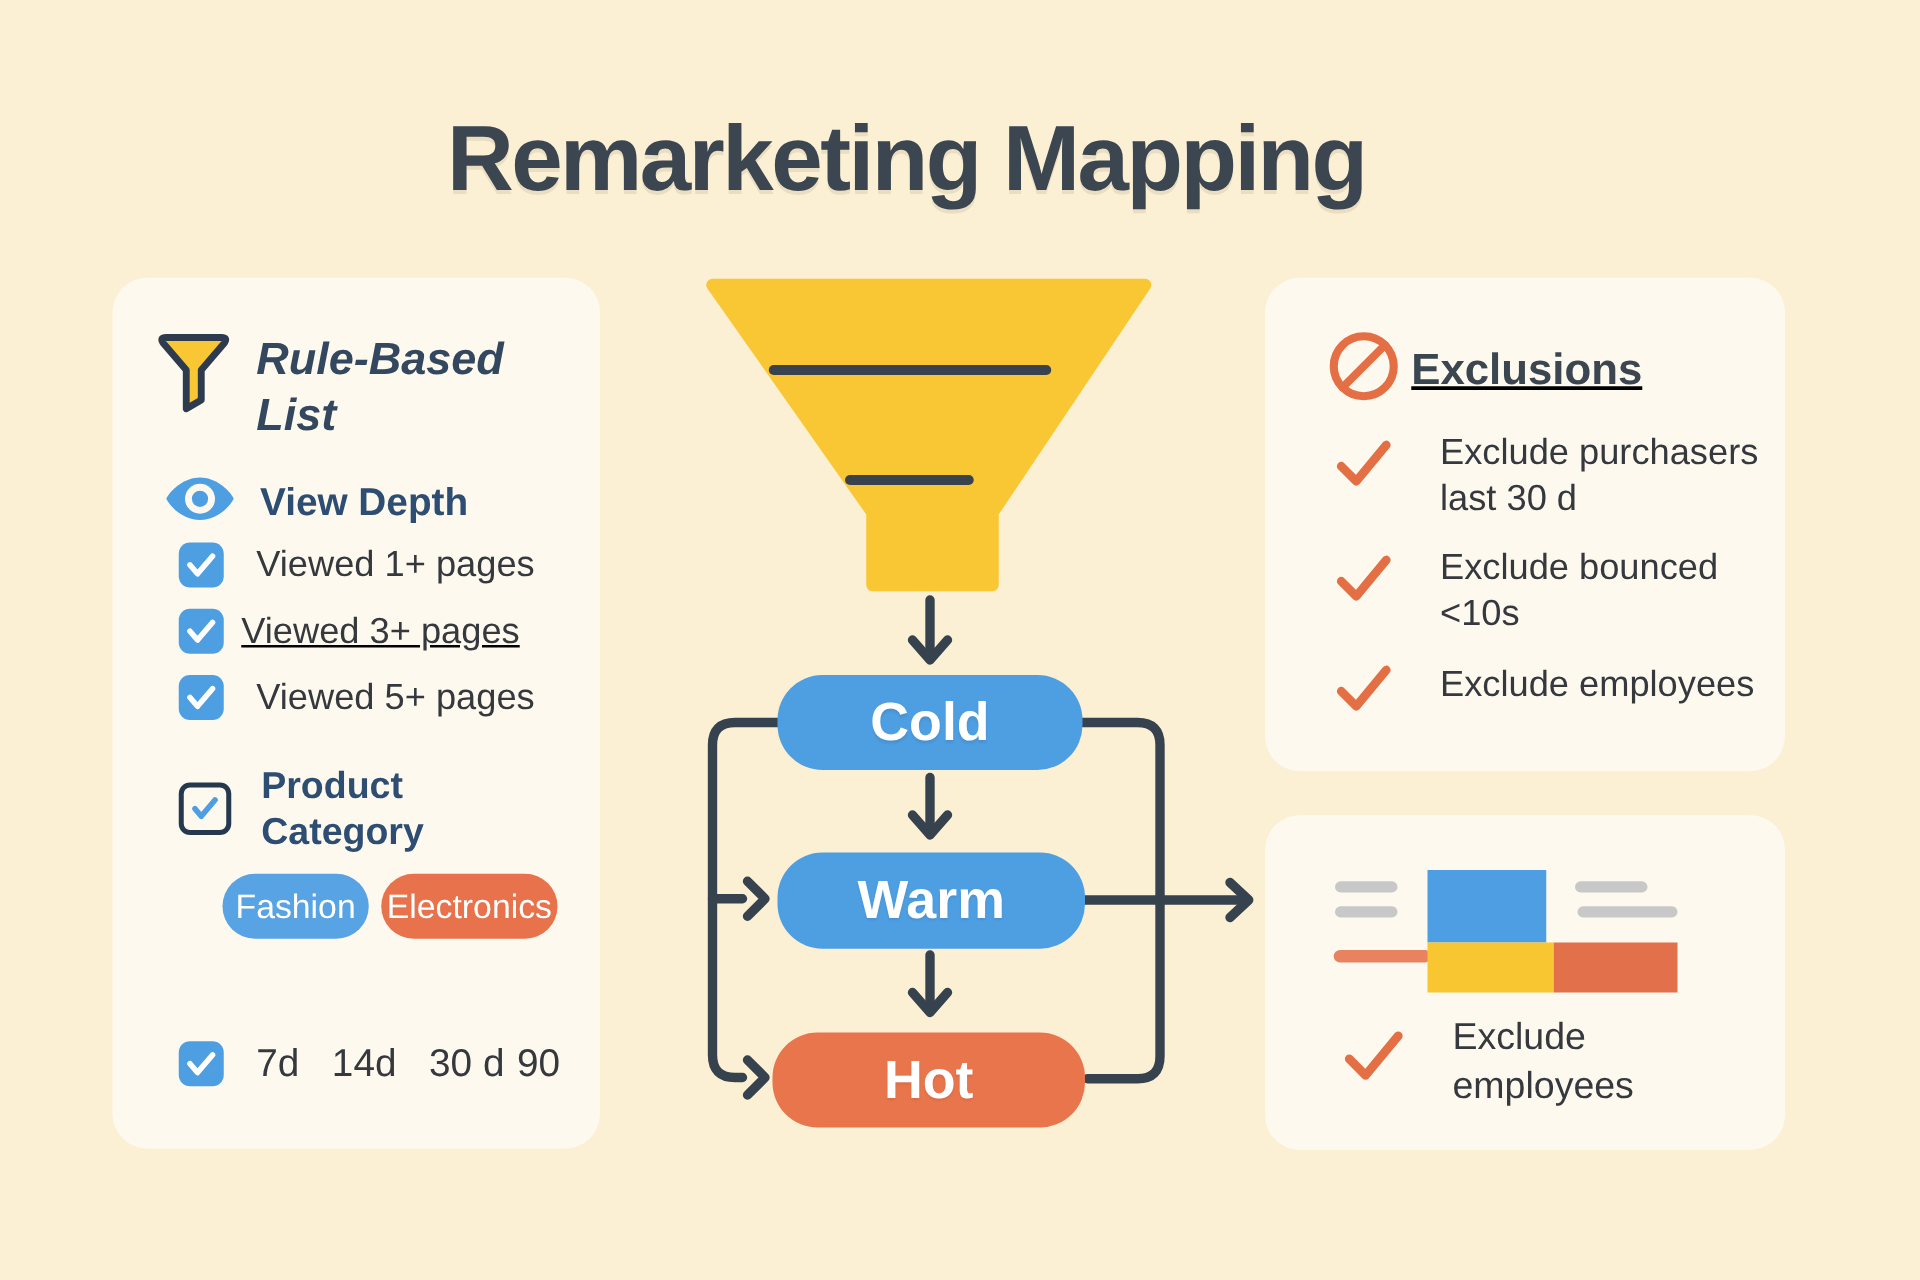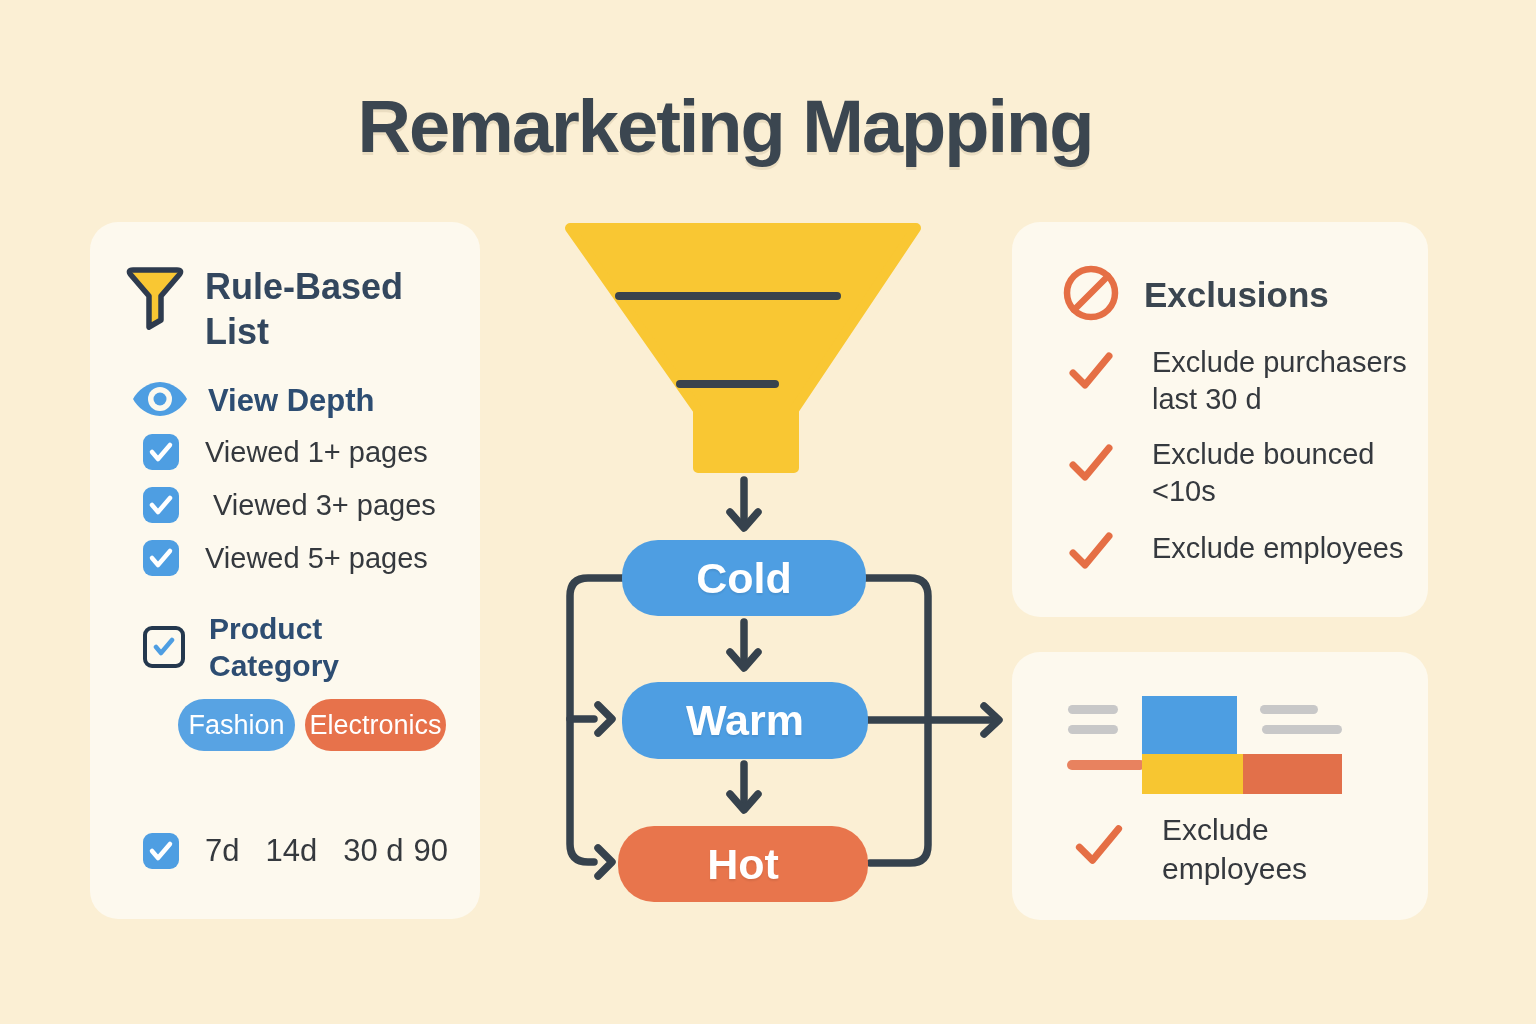--- a/index.html
+++ b/index.html
@@ -67,21 +67,21 @@
   <h1 class="page-title">Remarketing Mapping</h1>
 
   <section class="card card-left">
 
     <div class="row" style="left:35px; top:42px; align-items:flex-start; gap:20px;">
       <span style="flex:0 0 auto;">
         <svg width="60" height="68" viewBox="0 0 60 68">
           <path d="M8 6 H52 Q58 6 54 11 L36 32 V56 L24 63 V32 L6 11 Q2 6 8 6 Z" fill="#F9C733" stroke="#2E3B4E" stroke-width="5.5" stroke-linejoin="round"></path>
         </svg>
       </span>
-      <h2 class="panel-title" style="width:235px;">Rule-Based List</h2>
+      <h2 class="panel-title" style="width:235px;font-style:italic;">Rule-Based List</h2>
     </div>
 
     <div class="row" style="left:42px; top:158px; gap:20px;">
       <span style="flex:0 0 auto;">
         <svg width="56" height="38" viewBox="0 0 56 38">
           <path d="M28 2 C40 2 51 11 55 19 C51 27 40 36 28 36 C16 36 5 27 1 19 C5 11 16 2 28 2 Z" fill="#4E9EE2"></path>
           <circle cx="28" cy="19" r="12" fill="#FDF9EE"></circle>
           <circle cx="28" cy="19" r="6.5" fill="#4E9EE2"></circle>
         </svg>
       </span>
@@ -90,21 +90,21 @@
 
     <div class="row" style="left:53px; top:212px; gap:26px;">
       <span class="cb">
         <svg width="26" height="22" viewBox="0 0 26 22">
             <path d="M4 11 L10 18 L22 4" fill="none" stroke="#fff" stroke-width="4.5" stroke-linecap="round" stroke-linejoin="round"></path>
           </svg>
       </span>
       <span class="label">Viewed 1+ pages</span>
     </div>
 
-    <div class="row" style="left:53px; top:265px; gap:34px;">
+    <div class="row" style="left:53px; top:265px; gap:14px;text-decoration:underline;">
       <span class="cb">
         <svg width="26" height="22" viewBox="0 0 26 22">
             <path d="M4 11 L10 18 L22 4" fill="none" stroke="#fff" stroke-width="4.5" stroke-linecap="round" stroke-linejoin="round"></path>
           </svg>
       </span>
       <span class="label">Viewed 3+ pages</span>
     </div>
 
     <div class="row" style="left:53px; top:318px; gap:26px;">
       <span class="cb">
@@ -170,21 +170,21 @@
       <path d="M868 720 H996"></path>
       <path d="M984 706 L999 720 L984 734"></path>
     </g>
   </svg>
 
   <div class="flow-box flow-blue" style="left:622px; top:540px; width:244px; height:76px;">Cold</div>
   <div class="flow-box flow-blue" style="left:622px; top:682px; width:246px; height:77px;">Warm</div>
   <div class="flow-box flow-orange" style="left:618px; top:826px; width:250px; height:76px;">Hot</div>
 
   <section class="card card-tr">
-    <div class="row" style="left:50px; top:42px; gap:24px;">
+    <div class="row" style="left:50px; top:42px; gap:9px;text-decoration:underline;">
       <span style="flex:0 0 auto;">
         <svg width="58" height="58" viewBox="0 0 58 58">
           <circle cx="29" cy="29" r="24" fill="none" stroke="#E56F45" stroke-width="6.5"></circle>
           <line x1="12" y1="46" x2="46" y2="12" stroke="#E56F45" stroke-width="6.5" stroke-linecap="round"></line>
         </svg>
       </span>
       <h2 class="h2-title">Exclusions</h2>
     </div>
 
     <div class="excl-item" style="left:56px; top:122px;">

